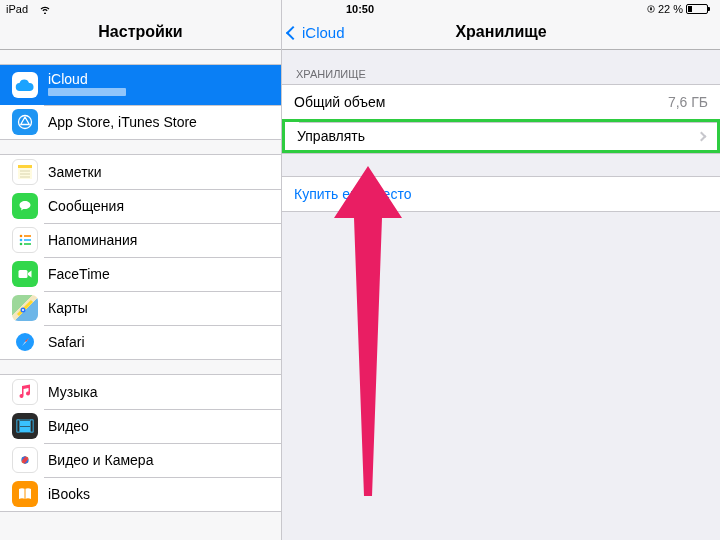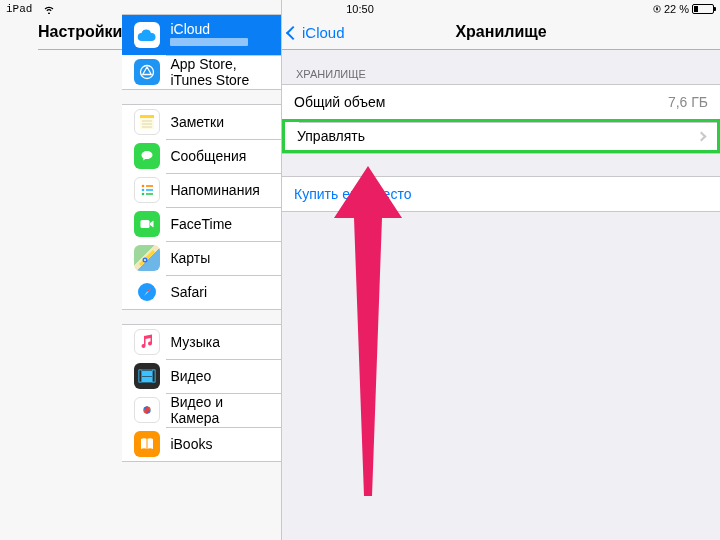--- a/index.html
+++ b/index.html
@@ -1,28 +1,28 @@
 <!DOCTYPE html>
 <html><head>
 <meta charset="utf-8">
 <style>
 * { box-sizing: border-box; margin: 0; padding: 0; }
 html, body { width: 720px; height: 540px; font-family: -apple-system, "Helvetica Neue", Arial, sans-serif; background: #efeff4; overflow: hidden; }
 .device { width: 720px; height: 540px; position: relative; }
 .statusbar { position: absolute; top: 0; left: 0; width: 720px; height: 18px; font-size: 11px; color: #000; display: flex; align-items: center; z-index: 5; }
-.statusbar .left { position: absolute; left: 6px; display: flex; align-items: center; gap: 11px; font-family: Liberation Mono, monospace; }
-.statusbar .center { position: absolute; left: 50%; transform: translateX(-50%); font-weight: 400; }
-.statusbar .right { position: absolute; right: 6px; display: flex; align-items: center; gap: 3px; }
+.statusbar .left { position: absolute; left: 6px; display: flex; align-items: center; gap: 11px; }
+.statusbar .center { position: absolute; left: 50%; transform: translateX(-50%); font-weight: 700; }
+.statusbar .right { position: absolute; right: 12px; display: flex; align-items: center; gap: 3px; }
 .wifi-icon { width: 12px; height: 10px; }
 .lock-icon { width: 8px; height: 10px; }
 .battery { width: 22px; height: 10px; border: 1px solid #000; border-radius: 2px; position: relative; display: inline-block; }
 .battery::after { content: ""; position: absolute; right: -3px; top: 2px; width: 2px; height: 4px; background: #000; border-radius: 0 1px 1px 0; }
 .battery .fill { position: absolute; left: 1px; top: 1px; bottom: 1px; width: 22%; background: #000; }
 .split { display: flex; width: 720px; height: 540px; }
-.left-pane { width: 282px; height: 540px; background: #f7f7f8; border-right: 1px solid #c8c7cc; display: flex; flex-direction: row; padding-left: 38px; }
+.left-pane { width: 282px; height: 540px; background: #f7f7f8; border-right: 1px solid #c8c7cc; display: flex; flex-direction: column; }
 .right-pane { flex: 1; height: 540px; background: #efeff4; display: flex; flex-direction: column; }
 .navbar { height: 50px; background: #f7f7f8; border-bottom: 1px solid #b2b2b4; display: flex; align-items: flex-end; justify-content: center; position: relative; padding-bottom: 8px; }
 .navbar .title { font-size: 16px; font-weight: 600; }
 .navbar .back { position: absolute; left: 6px; bottom: 8px; color: #007aff; font-size: 15px; display: flex; align-items: center; cursor: pointer; }
 .chev-left { display: inline-block; width: 10px; height: 10px; border-left: 2px solid #007aff; border-bottom: 2px solid #007aff; transform: rotate(45deg); margin-right: 4px; }
 .scroll { flex: 1; overflow-y: hidden; }
 .group { margin-top: 18px; border-top: 1px solid #c8c7cc; border-bottom: 1px solid #c8c7cc; background: #fff; }
 .left-pane .group { margin-top: 14px; }
 .cell { height: 34px; display: flex; align-items: center; padding: 0 12px; position: relative; font-size: 14px; }
 .cell + .cell::before, .cellsep::before { content: ""; position: absolute; left: 44px; right: 0; top: 0; height: 1px; background: #c8c7cc; }

